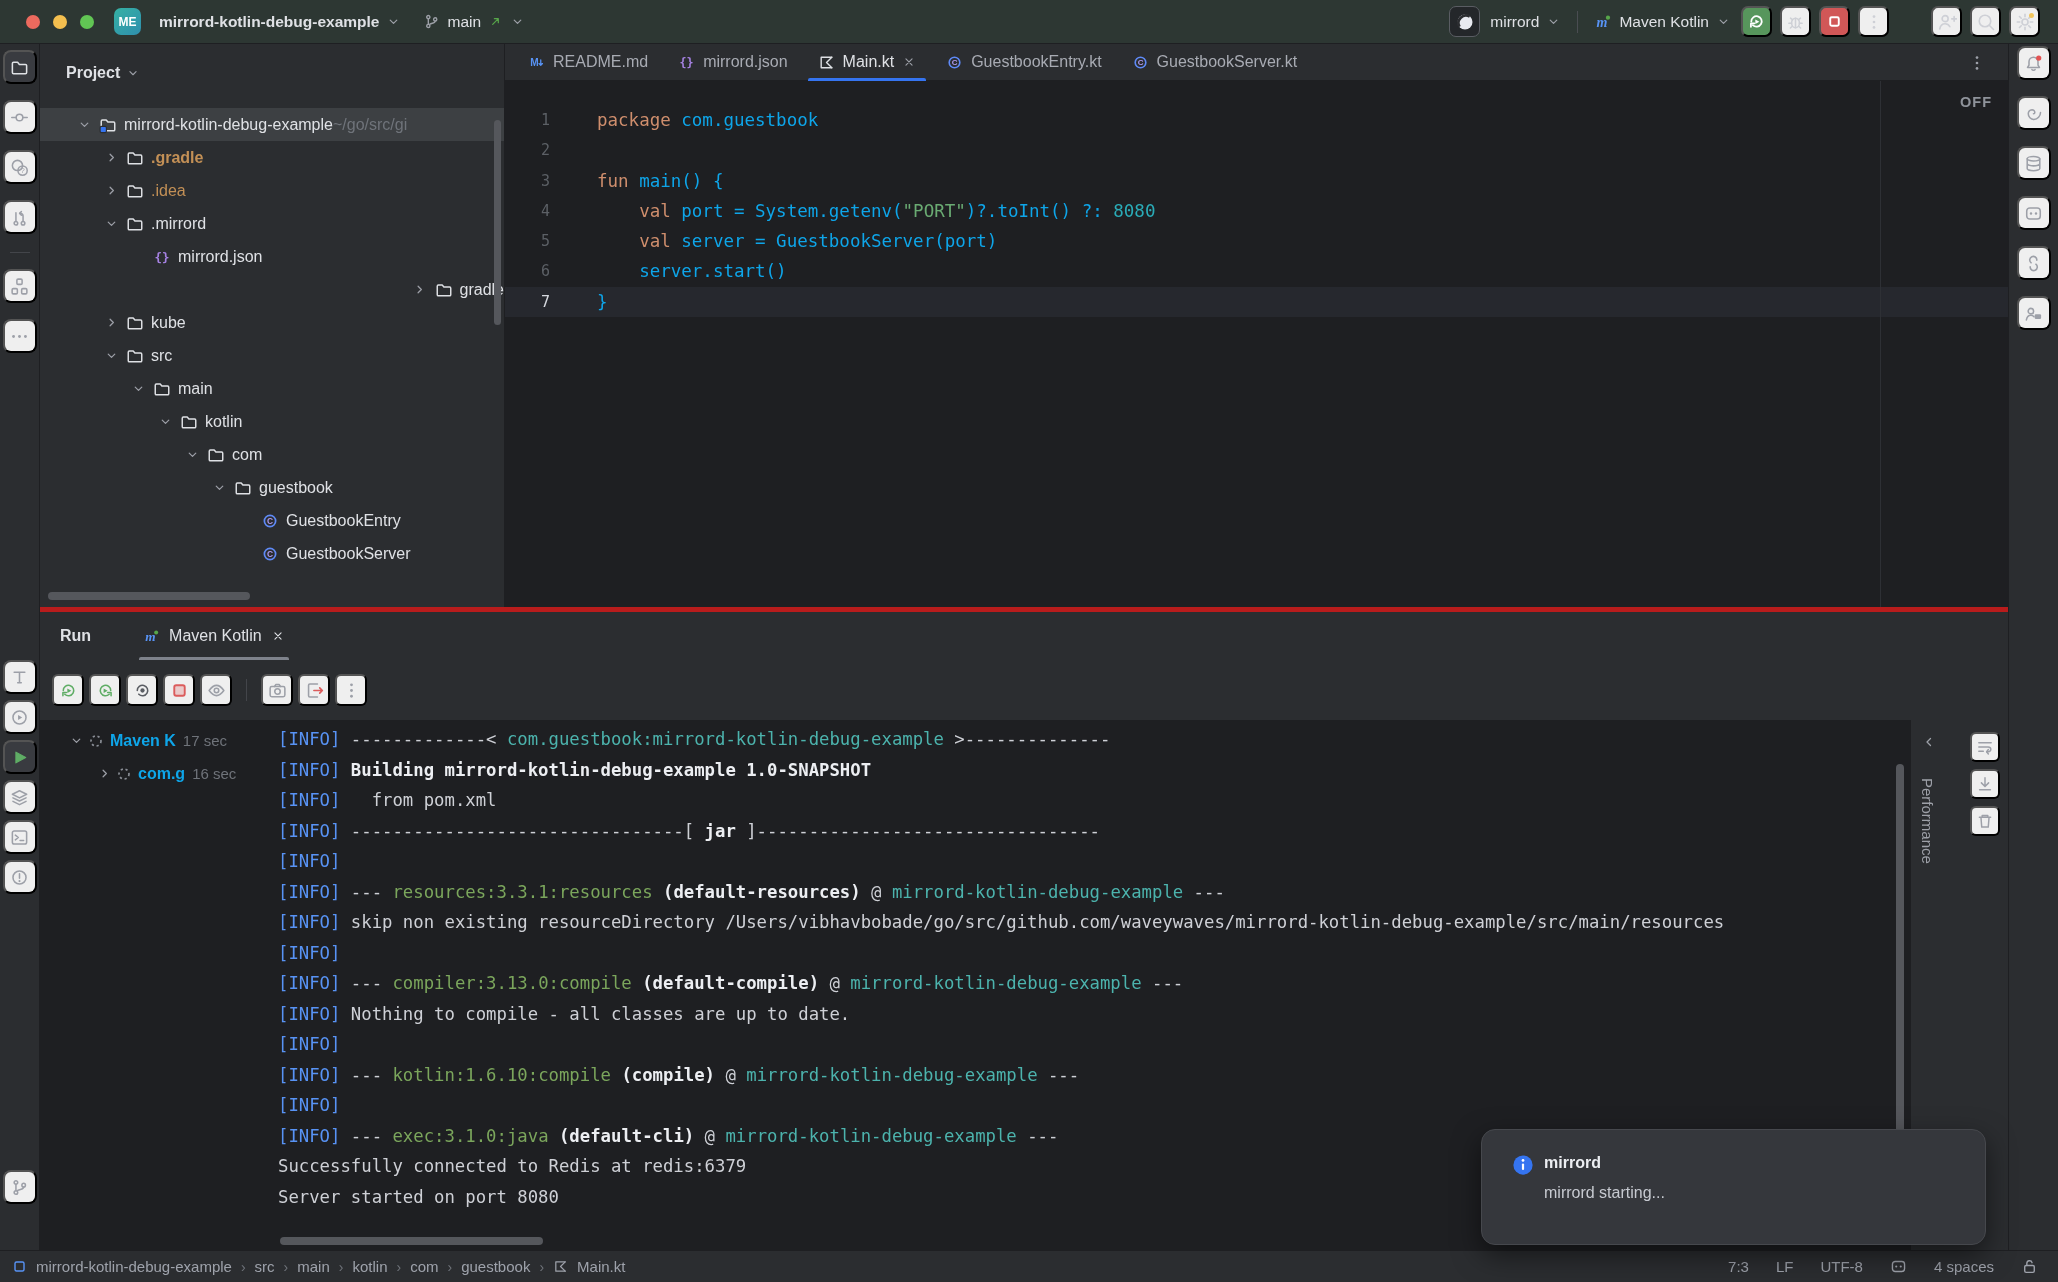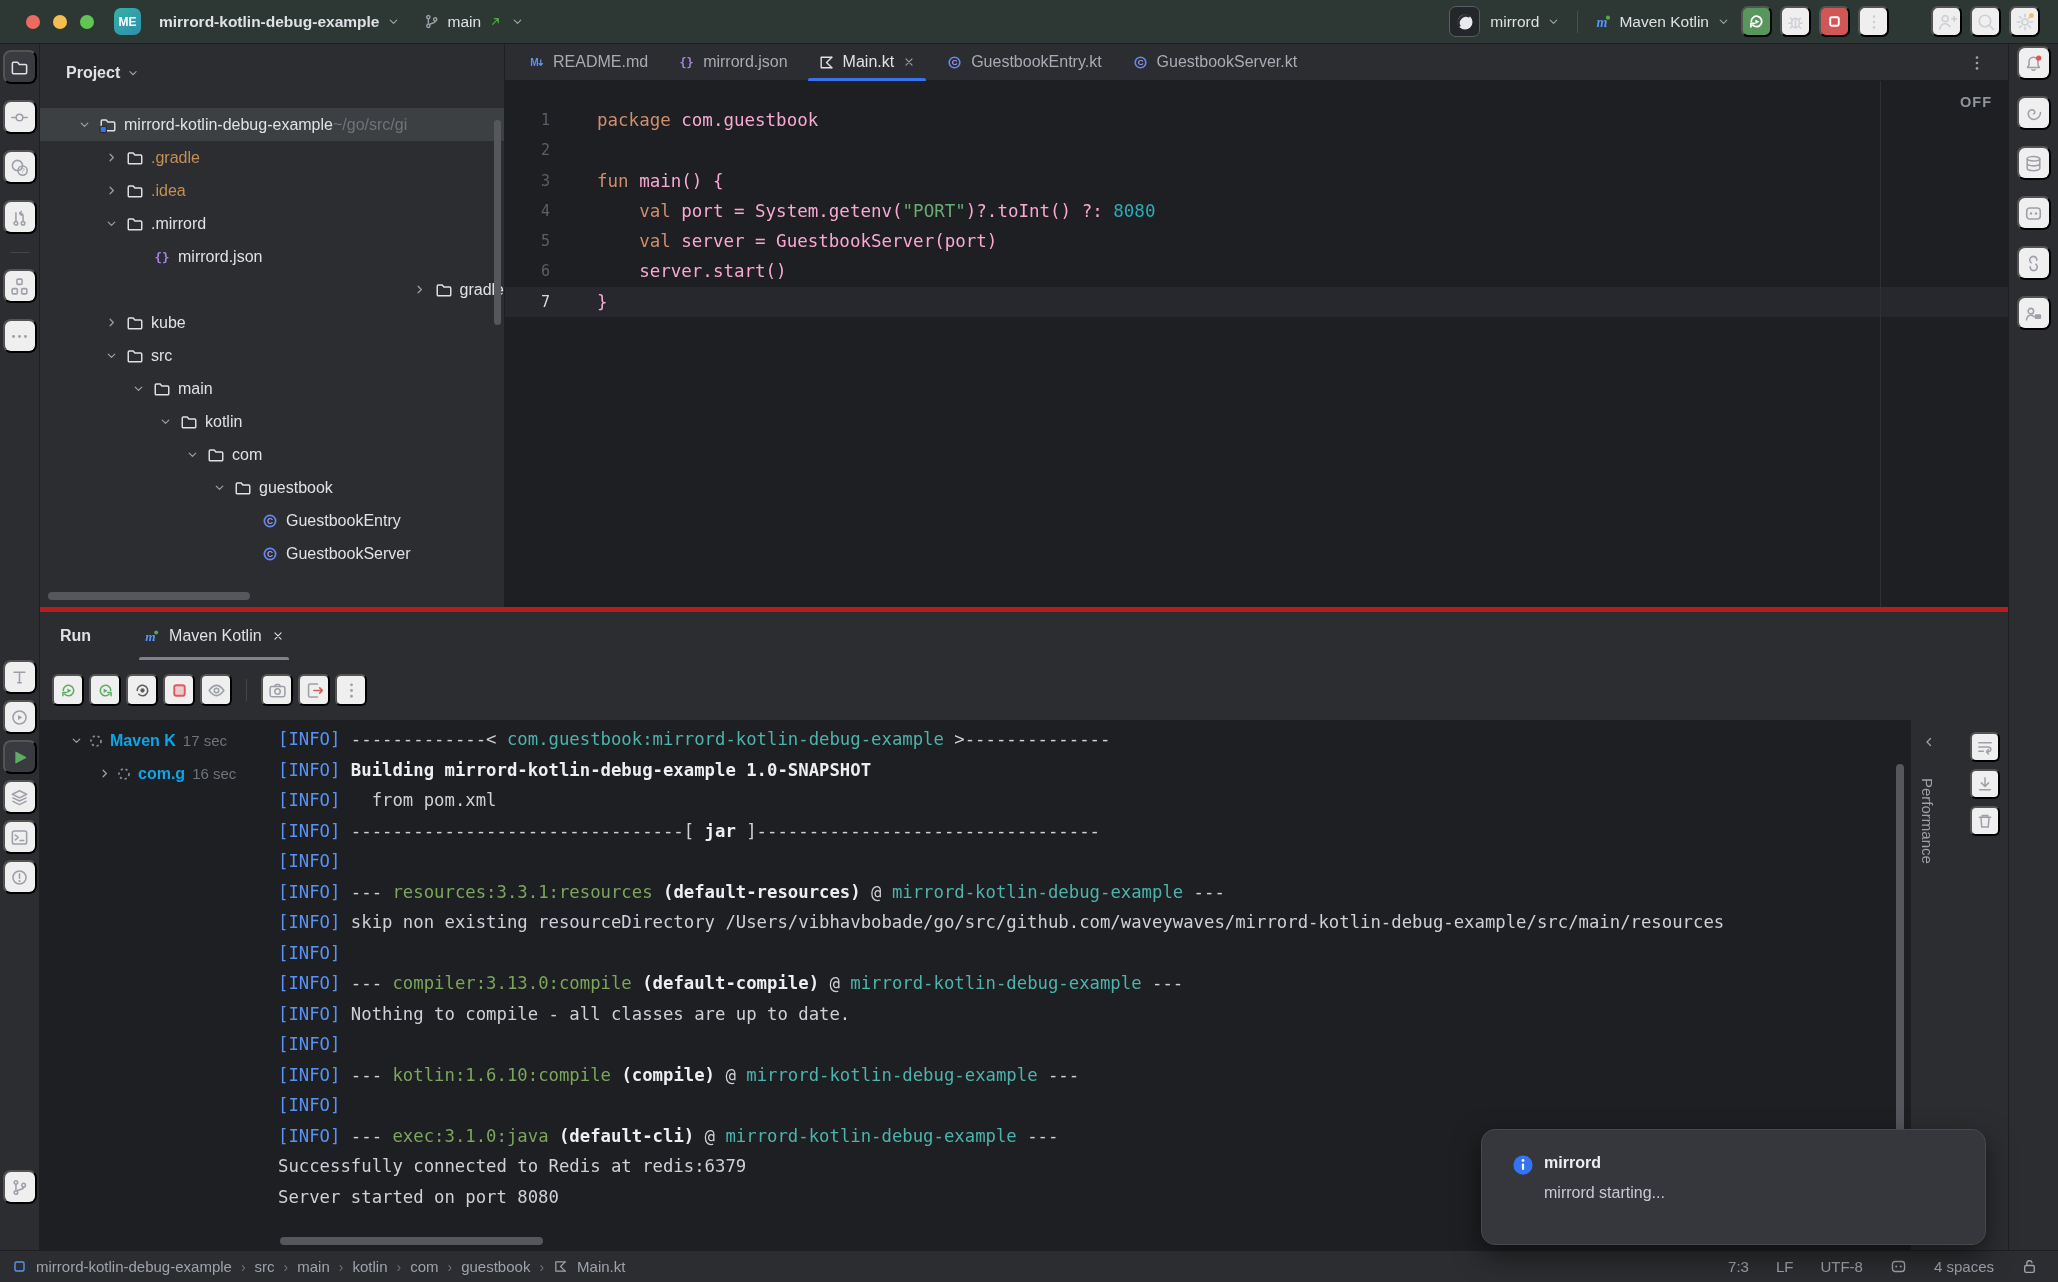--- a/index.html
+++ b/index.html
@@ -59,21 +59,21 @@
   .tab.active{color:#dfe1e5}
   .tab.active::after{content:"";position:absolute;left:5px;right:5px;bottom:-1px;height:3px;background:#3574f0;border-radius:2px 2px 0 0}
   .tab .close{display:flex;color:#9da0a8}
   #tab-kebab{position:absolute;right:20px;top:8px;width:22px;height:22px;display:flex;align-items:center;justify-content:center;color:#9da0a8}
   #code{position:absolute;left:0;top:37px;right:0;bottom:0;padding-top:24px;font-family:"DejaVu Sans Mono",monospace;font-size:17.5px;line-height:30.3px}
   .cl{display:flex;height:30.3px;align-items:center;white-space:pre}
   .cl .ln{width:70px;flex:none;text-align:right;padding-right:25px;color:#5c6066;font-size:15px;font-family:"DejaVu Sans Mono",monospace}
   .cl .lt{padding-left:22px}
   .cl.cur{background:#26282e}
   .cl.cur .ln{color:#d5d8de}
-  .t-kw{color:#cf8e6d}.t-p{color:#f9a8d4}.t-s{color:#6aab73}.t-n2{color:#2aacb8}
+  .t-kw{color:#cf8e6d}.t-p{color:#0ea5e9}.t-s{color:#6aab73}.t-n2{color:#2aacb8}
   #wrapguide{position:absolute;left:1375px;top:37px;bottom:0;width:1px;background:#2e3035}
   #off-badge{position:absolute;top:50px;right:16px;font-size:14.5px;font-weight:bold;letter-spacing:1px;color:#8f939b}
 
   
   #run-panel{position:absolute;left:40px;top:607px;right:50px;bottom:32px;background:#2b2d30;border-top:5px solid #b91c1c}
   #run-header{height:48px;display:flex;align-items:center;padding-left:20px;gap:46px}
   .run-title{font-size:16px;font-weight:600;color:#dfe1e5}
   .run-tab{display:flex;align-items:center;gap:9px;height:48px;padding:0 6px;position:relative;font-size:16px;color:#dfe1e5}
   .run-tab::after{content:"";position:absolute;left:2px;right:2px;bottom:0;height:3px;background:#7e828b;border-radius:2px 2px 0 0}
   #run-toolbar{height:60px;display:flex;align-items:center;gap:5px;padding-left:12px}
@@ -380,21 +380,21 @@
           </span>
           <span class="ticon">
             <svg width="18" height="18" viewBox="0 0 16 16" xmlns="http://www.w3.org/2000/svg">
               <path d="M2 4.6c0-.5.4-1 1-1h3.4l1.5 1.8H13c.6 0 1 .4 1 1v5.8c0 .5-.4 1-1 1H3c-.6 0-1-.5-1-1z" stroke="currentColor" stroke-width="1.3" stroke-linecap="round" stroke-linejoin="round" fill="none"></path>
               <rect x="1" y="9.2" width="5.6" height="5.6" rx="1.2" fill="#3574f0" stroke="#2b2d30" stroke-width="1"></rect>
             </svg>
           </span>
           <span class="tlabel">mirrord-kotlin-debug-example</span>
           <span class="thint">~/go/src/gi</span>
         </div>
-        <div class="trow" style="padding-left: 59px;">
+        <div class="trow" style="padding-left: 59px; font-weight: bold;">
           <span class="chev">
             <svg width="15" height="15" viewBox="0 0 16 16" xmlns="http://www.w3.org/2000/svg">
               <path d="M6.5 4.5L10 8l-3.5 3.5" stroke="currentColor" stroke-width="1.3" stroke-linecap="round" stroke-linejoin="round" fill="none"></path>
             </svg>
           </span>
           <span class="ticon">
             <svg width="18" height="18" viewBox="0 0 16 16" xmlns="http://www.w3.org/2000/svg">
               <path d="M2 4.6c0-.5.4-1 1-1h3.4l1.5 1.8H13c.6 0 1 .4 1 1v5.8c0 .5-.4 1-1 1H3c-.6 0-1-.5-1-1z" stroke="currentColor" stroke-width="1.3" stroke-linecap="round" stroke-linejoin="round" fill="none"></path>
             </svg>
           </span>

